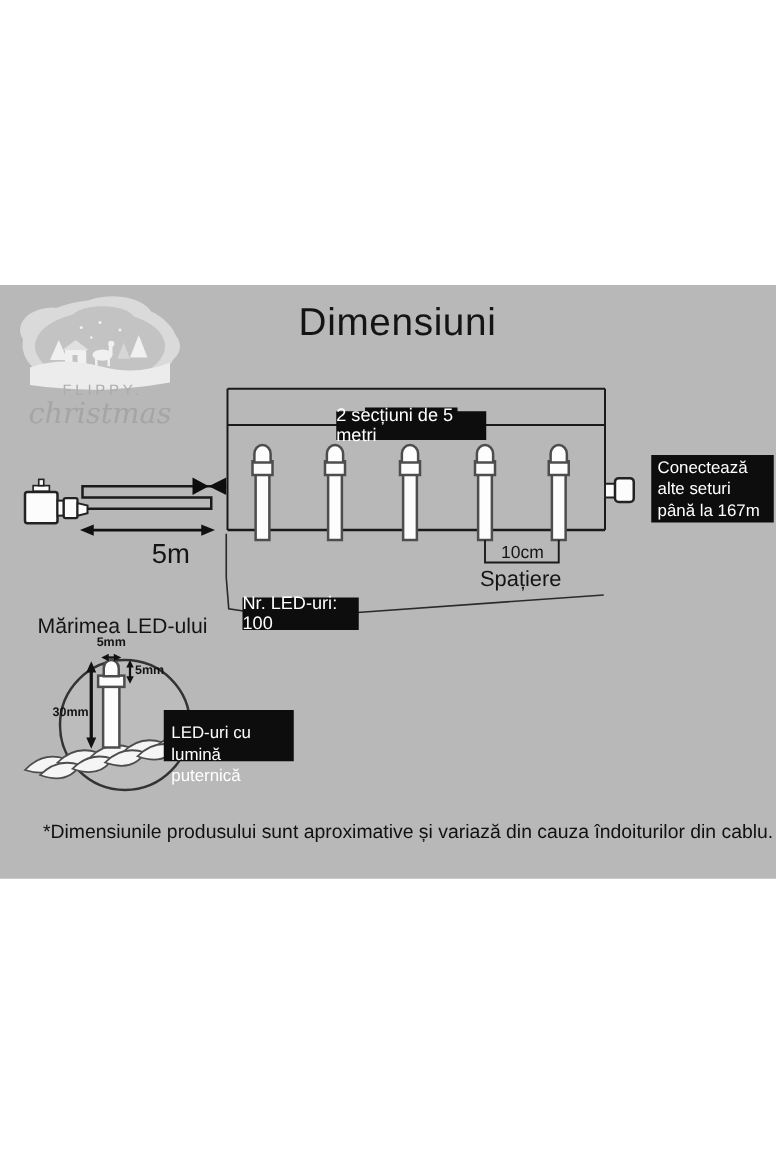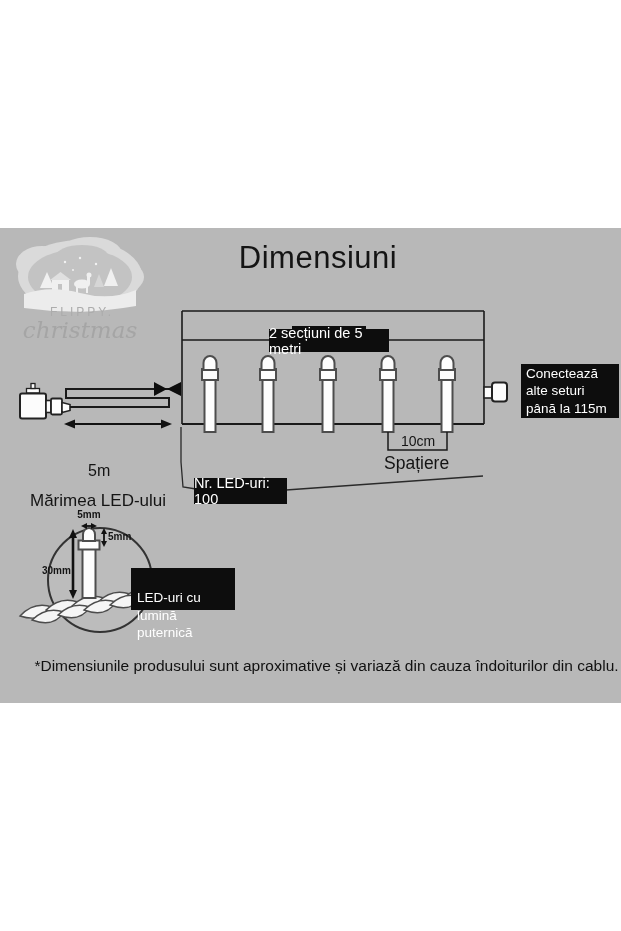--- a/index.html
+++ b/index.html
@@ -11,24 +11,24 @@
          color:#141414;letter-spacing:.5px;}
   .blackbox{background:#0d0d0d;color:#ffffff;display:flex;align-items:center;
             justify-content:center;box-sizing:border-box;}
   .box-10m{left:292px;top:297px;width:74px;height:26px;font-size:17px;margin-top:29px;}
   .box-sections{left:269px;top:329px;width:120px;height:23px;font-size:14.5px;}
   .box-connect{left:521px;top:364px;width:98px;height:54px;font-size:13.5px;
                justify-content:flex-start;padding:2px 5px;line-height:1.28;
                white-space:pre-line;text-align:left;}
   .box-nrled{left:194px;top:478px;width:93px;height:26px;font-size:14.5px;}
   .box-bright{left:131px;top:568px;width:104px;height:41px;font-size:13.5px;
-              justify-content:flex-start;padding:21px 6px;line-height:1.3;
+              justify-content:flex-start;padding:9px 6px;line-height:1.3;
               white-space:pre-line;text-align:left;align-items:flex-start;}
   .lbl{color:#141414;}
-  .lbl-5m{left:88px;top:430px;width:64px;text-align:left;font-size:16px;margin-top:32px;}
+  .lbl-5m{left:88px;top:430px;width:64px;text-align:right;font-size:22px;}
   .lbl-10cm{left:392px;top:433px;width:52px;text-align:center;font-size:14px;}
   .lbl-spatiere{left:384px;top:453px;width:80px;font-size:17.5px;}
   .lbl-marimea{left:30px;top:491px;font-size:17px;}
   .lbl-small{font-size:10px;font-weight:bold;}
   .lbl-5mm-top{left:73px;top:509px;width:32px;text-align:center;}
   .lbl-5mm-right{left:108px;top:531px;}
   .lbl-30mm{left:42px;top:565px;}
   .footnote{left:16px;top:657px;width:621px;text-align:center;font-size:15.5px;color:#111;}
   svg{display:block;}
   .lineart{position:absolute;left:0;top:0;pointer-events:none;}
@@ -182,21 +182,21 @@
     <path d="M73 534 V 594" stroke-width="2.6"></path>
     <polygon points="73,529 69,538 77,538" stroke="none"></polygon>
     <polygon points="73,599 69,590 77,590" stroke="none"></polygon>
   </g>
 </svg>
 
 <div class="abs blackbox box-10m">10 metri</div>
 <div class="abs blackbox box-sections">2 secțiuni de 5 metri</div>
 <div class="abs blackbox box-connect">Conectează
 alte seturi
-până la 115m</div>
+până la 167m</div>
 <div class="abs blackbox box-nrled">Nr. LED-uri: 100</div>
 <div class="abs blackbox box-bright">LED-uri cu lumină
 puternică</div>
 
 <div class="abs lbl lbl-5m">5m</div>
 <div class="abs lbl lbl-10cm">10cm</div>
 <div class="abs lbl lbl-spatiere">Spațiere</div>
 <div class="abs lbl lbl-marimea">Mărimea LED-ului</div>
 <div class="abs lbl lbl-small lbl-5mm-top">5mm</div>
 <div class="abs lbl lbl-small lbl-5mm-right">5mm</div>

